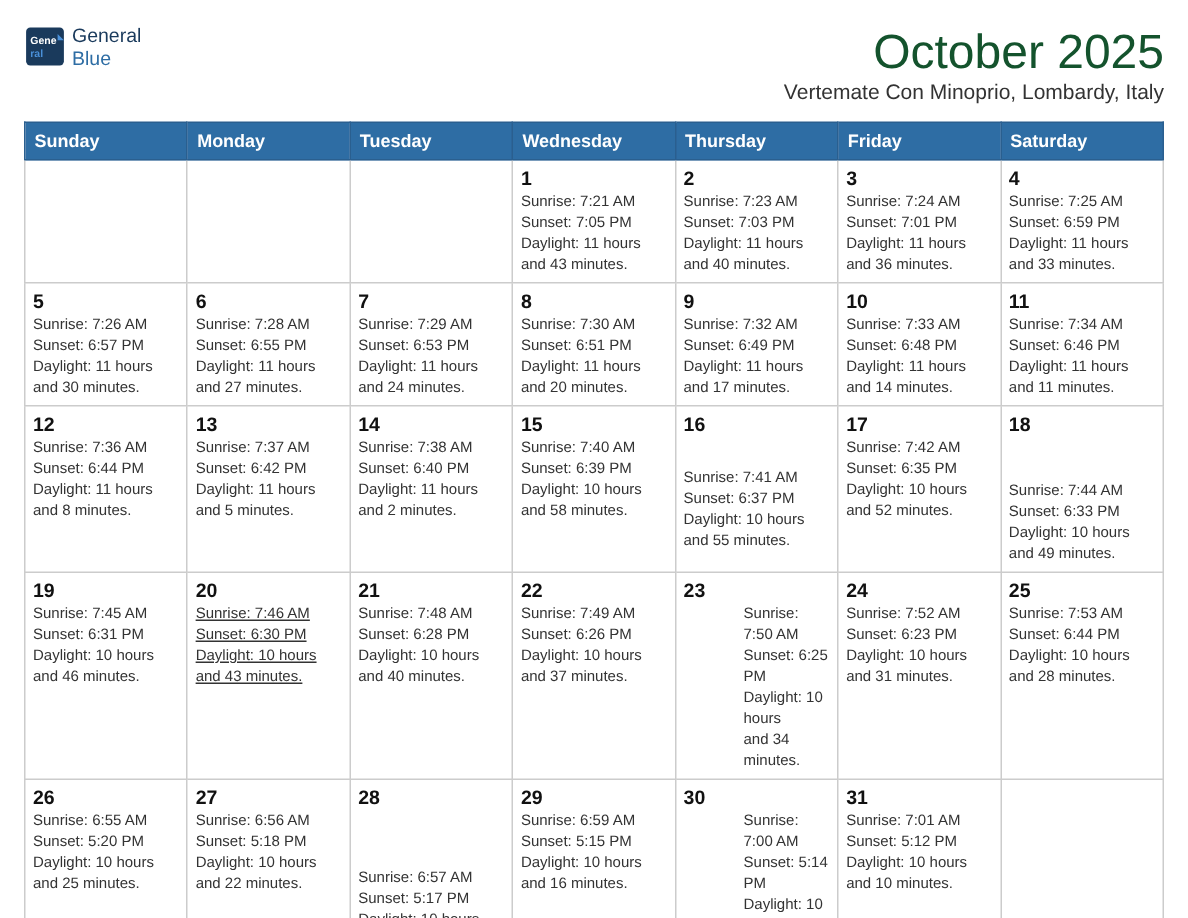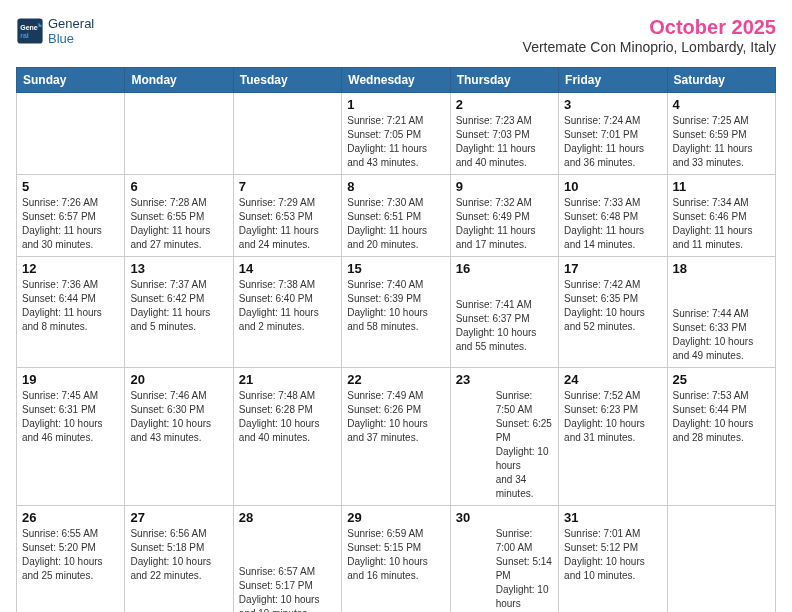--- a/index.html
+++ b/index.html
@@ -22,23 +22,23 @@
       gap: 4px;
     }
     .logo-icon {
       width: 28px;
       height: 28px;
     }
     .title-block {
       text-align: right;
     }
     .month-title {
-      font-size: 20px;
-      color: #ec4899;
-      font-weight: bold;
+      font-size: 32px;
+      color: #14532d;
+      font-weight: normal;
     }
     .subtitle {
       font-size: 14px;
       color: #333;
     }
     .calendar {
       width: 100%;
       border-collapse: collapse;
       border: 1px solid #ccc;
     }
@@ -256,21 +256,21 @@
       <tr class="week-row">
         <td>
           <div class="day-number">19</div>
           <div class="day-info" style="white-space: pre-line;">Sunrise: 7:45 AM
 Sunset: 6:31 PM
 Daylight: 10 hours
 and 46 minutes.</div>
         </td>
         <td>
           <div class="day-number">20</div>
-          <div class="day-info" style="white-space: pre-line;">Sunrise: 7:46 AM
+          <div class="day-info" style="white-space: pre-line; text-decoration: underline;">Sunrise: 7:46 AM
 Sunset: 6:30 PM
 Daylight: 10 hours
 and 43 minutes.</div>
         </td>
         <td>
           <div class="day-number">21</div>
           <div class="day-info" style="white-space: pre-line;">Sunrise: 7:48 AM
 Sunset: 6:28 PM
 Daylight: 10 hours
 and 40 minutes.</div>

